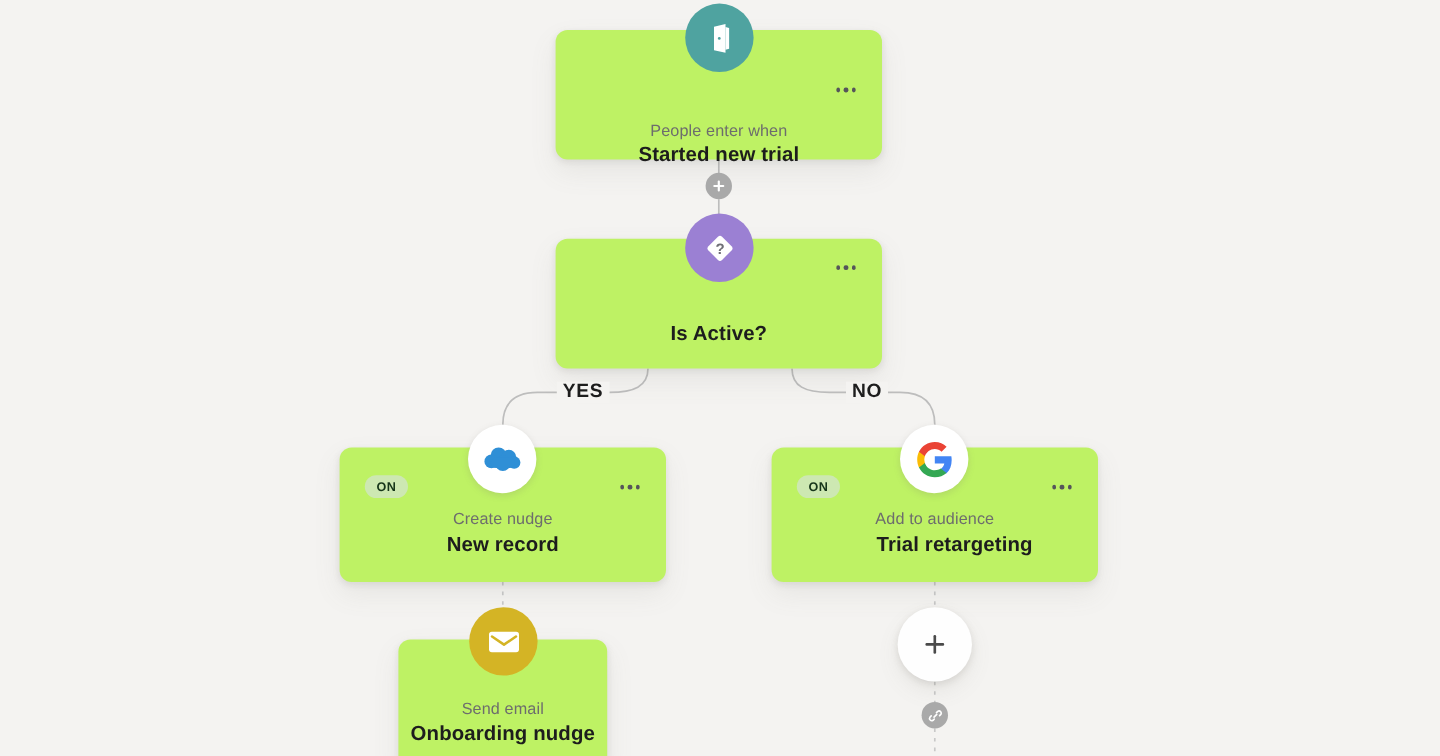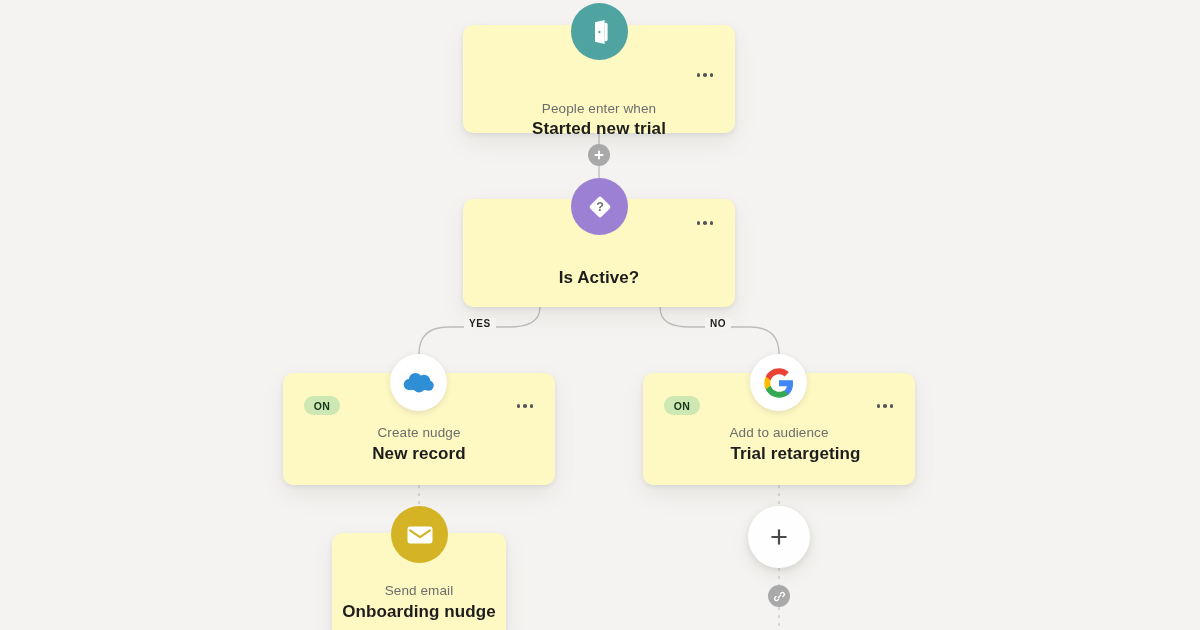--- a/index.html
+++ b/index.html
@@ -23,21 +23,21 @@
   
   #wires {
     position: absolute;
     left: 0; top: 0;
     width: 1200px; height: 630px;
     pointer-events: none;
   }
   
   .card {
     position: absolute;
-    background: #fef9c3;
+    background: #bef264;
     border-radius: 10px;
     box-shadow: 0 2px 5px rgba(120,115,108,0.14), 0 10px 22px rgba(120,115,108,0.10);
     box-sizing: border-box;
     text-decoration: underline;
   }
   .card-sub {
     position: absolute;
     left: 0; right: 0;
     text-align: center;
     font-size: 13.5px;
@@ -124,21 +124,21 @@
     display: flex;
     align-items: center;
     justify-content: center;
     color: #4a4a4a;
     font-size: 26px;
     line-height: 1;
   }
   
   .branch-label {
     position: absolute;
-    font-size: 10px;
+    font-size: 16px;
     font-weight: bold;
     color: #1d1d1d;
     letter-spacing: 0.6px;
     background: #f4f3f1;
     padding: 0 5px;
   }
 </style>
 </head>
 <body>
 

